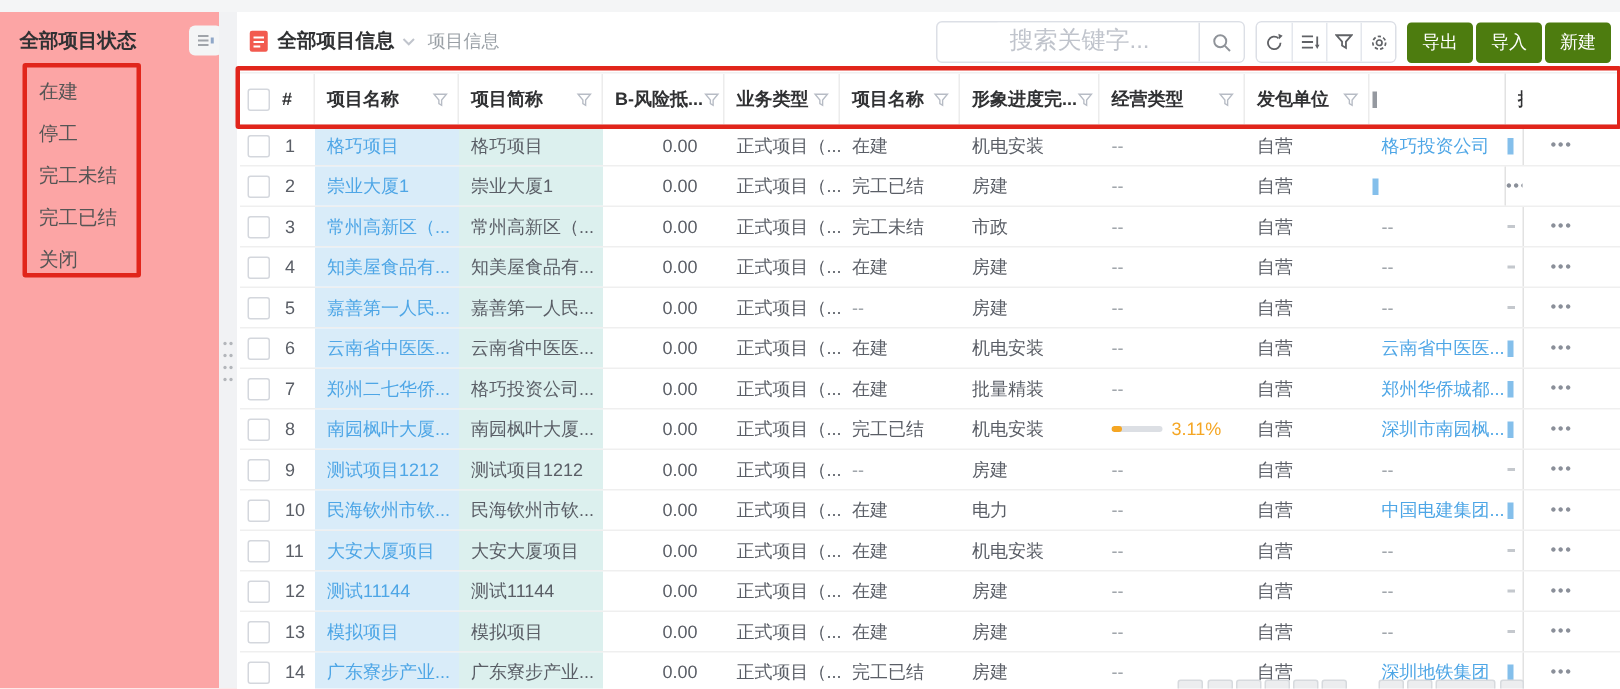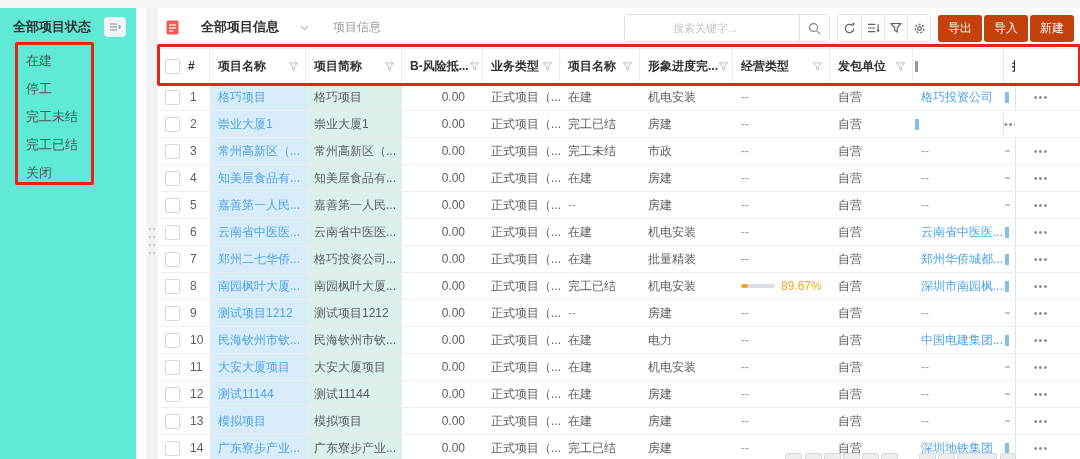--- a/index.html
+++ b/index.html
@@ -3,46 +3,46 @@
 <meta charset="utf-8">
 <style>
   html,body{margin:0;padding:0;}
   body{
     width:1080px;height:459px;position:relative;overflow:hidden;background:#fff;
     font-family:"Liberation Sans","DejaVu Sans",sans-serif;color:#555;
     -webkit-font-smoothing:antialiased;
   }
   .topstrip{position:absolute;top:0;left:0;width:1080px;height:8px;background:#f4f5f6;}
   
-  .sidebar{position:absolute;top:8px;left:0;width:136px;bottom:0;background:#5eead4;}
+  .sidebar{position:absolute;top:8px;left:0;width:158px;bottom:0;background:#fca5a5;}
   .sidebar-head{display:flex;align-items:center;justify-content:space-between;padding:9px 10px 6px 13px;}
   .sidebar-title{font-size:13px;font-weight:bold;color:#303133;white-space:nowrap;}
   .collapse-btn{width:22px;height:20px;background:#f4f5f6;border-radius:4px;display:flex;align-items:center;justify-content:center;cursor:pointer;border:none;}
   .sidebar-items{list-style:none;margin:4px 0 0 0;padding:0;}
   .sidebar-item{height:28px;line-height:28px;padding-left:26px;font-size:13px;color:#555;cursor:pointer;white-space:nowrap;}
   
   .gutter{position:absolute;top:8px;left:146px;width:12px;bottom:0;background:#f1f2f4;display:flex;justify-content:center;}
   .drag-handle{position:absolute;top:218px;}
   
   .main{position:absolute;left:158px;top:8px;right:0;bottom:0;background:#fff;}
-  .head-row{position:relative;height:38px;display:flex;align-items:center;padding-left:8px;gap:16px;}
+  .head-row{position:relative;height:38px;display:flex;align-items:center;padding-left:8px;}
   .doc-icon{margin-right:6px;display:flex;}
   .bc-title{font-size:13px;font-weight:bold;color:#303133;white-space:nowrap;}
   .bc-caret{margin:2px 8px 0 5px;display:flex;}
   .bc-sub{font-size:12px;color:#9aa0a6;white-space:nowrap;}
   .toolbar{position:absolute;right:6px;top:6px;display:flex;align-items:center;gap:7px;}
   .search-group{display:flex;height:26px;border:1px solid #dcdfe6;border-radius:4px;overflow:hidden;background:#fff;}
-  .search-input{border:none;outline:none;width:118px;padding:0 8px;font-size:11px;font-family:inherit;color:#666;margin-left:40px;}
+  .search-input{border:none;outline:none;width:118px;padding:0 8px;font-size:16px;font-family:inherit;color:#666;margin-left:40px;}
   .search-input::placeholder{color:#c0c4cc;}
   .search-btn{width:30px;border:none;border-left:1px solid #dcdfe6;background:#fff;display:flex;align-items:center;justify-content:center;cursor:pointer;}
   .icon-group{display:flex;height:26px;border:1px solid #dcdfe6;border-radius:4px;overflow:hidden;background:#fff;}
   .tool-btn{width:23px;border:none;background:#fff;display:flex;align-items:center;justify-content:center;cursor:pointer;border-left:1px solid #e4e7ed;padding:0;}
   .tool-btn:first-child{border-left:none;}
   .btn-group{display:flex;gap:2px;}
-  .red-btn{background:#c2410c;color:#fff;border:none;font-size:12px;height:27px;padding:0 10px;border-radius:3px;cursor:pointer;font-family:inherit;white-space:nowrap;}
+  .red-btn{background:#4d7c0f;color:#fff;border:none;font-size:12px;height:27px;padding:0 10px;border-radius:3px;cursor:pointer;font-family:inherit;white-space:nowrap;}
   
   .table{position:absolute;left:2px;right:0;top:40px;}
   .grid{display:grid;grid-template-columns:20px 30px 96px 96px 81px 77px 80px 93px 97px 83px 90px 12px 65px;align-items:center;}
   .thead{height:34px;border-top:1px solid #f0f0f0;border-bottom:1px solid #e4e4e4;}
   .hc{display:flex;align-items:center;height:100%;font-size:12px;font-weight:bold;color:#303133;padding-left:8px;white-space:nowrap;overflow:hidden;box-shadow:inset -1px 0 0 #ececec;}
   .hc .flt{margin-left:auto;margin-right:7px;display:flex;cursor:pointer;}
   .hc.nosep{box-shadow:none;}
   .opscell{border-left:1px solid #e2e2e2;}
   .trow{height:26px;border-bottom:1px solid #efefef;font-size:12px;color:#5a5e66;}
   .cell{height:100%;display:flex;align-items:center;padding-left:8px;white-space:nowrap;overflow:hidden;}
@@ -580,21 +580,21 @@
           <div class="cell">
             <span>完工已结</span>
           </div>
           <div class="cell">
             <span>机电安装</span>
           </div>
           <div class="cell">
             <span class="bar">
               <i></i>
             </span>
-            <span class="pct">89.67%</span>
+            <span class="pct">3.11%</span>
           </div>
           <div class="cell">
             <span>自营</span>
           </div>
           <div class="cell">
             <span class="link">深圳市南园枫...</span>
           </div>
           <div class="cell" style="padding-left: 2px;">
             <span class="frag-link"></span>
           </div>

